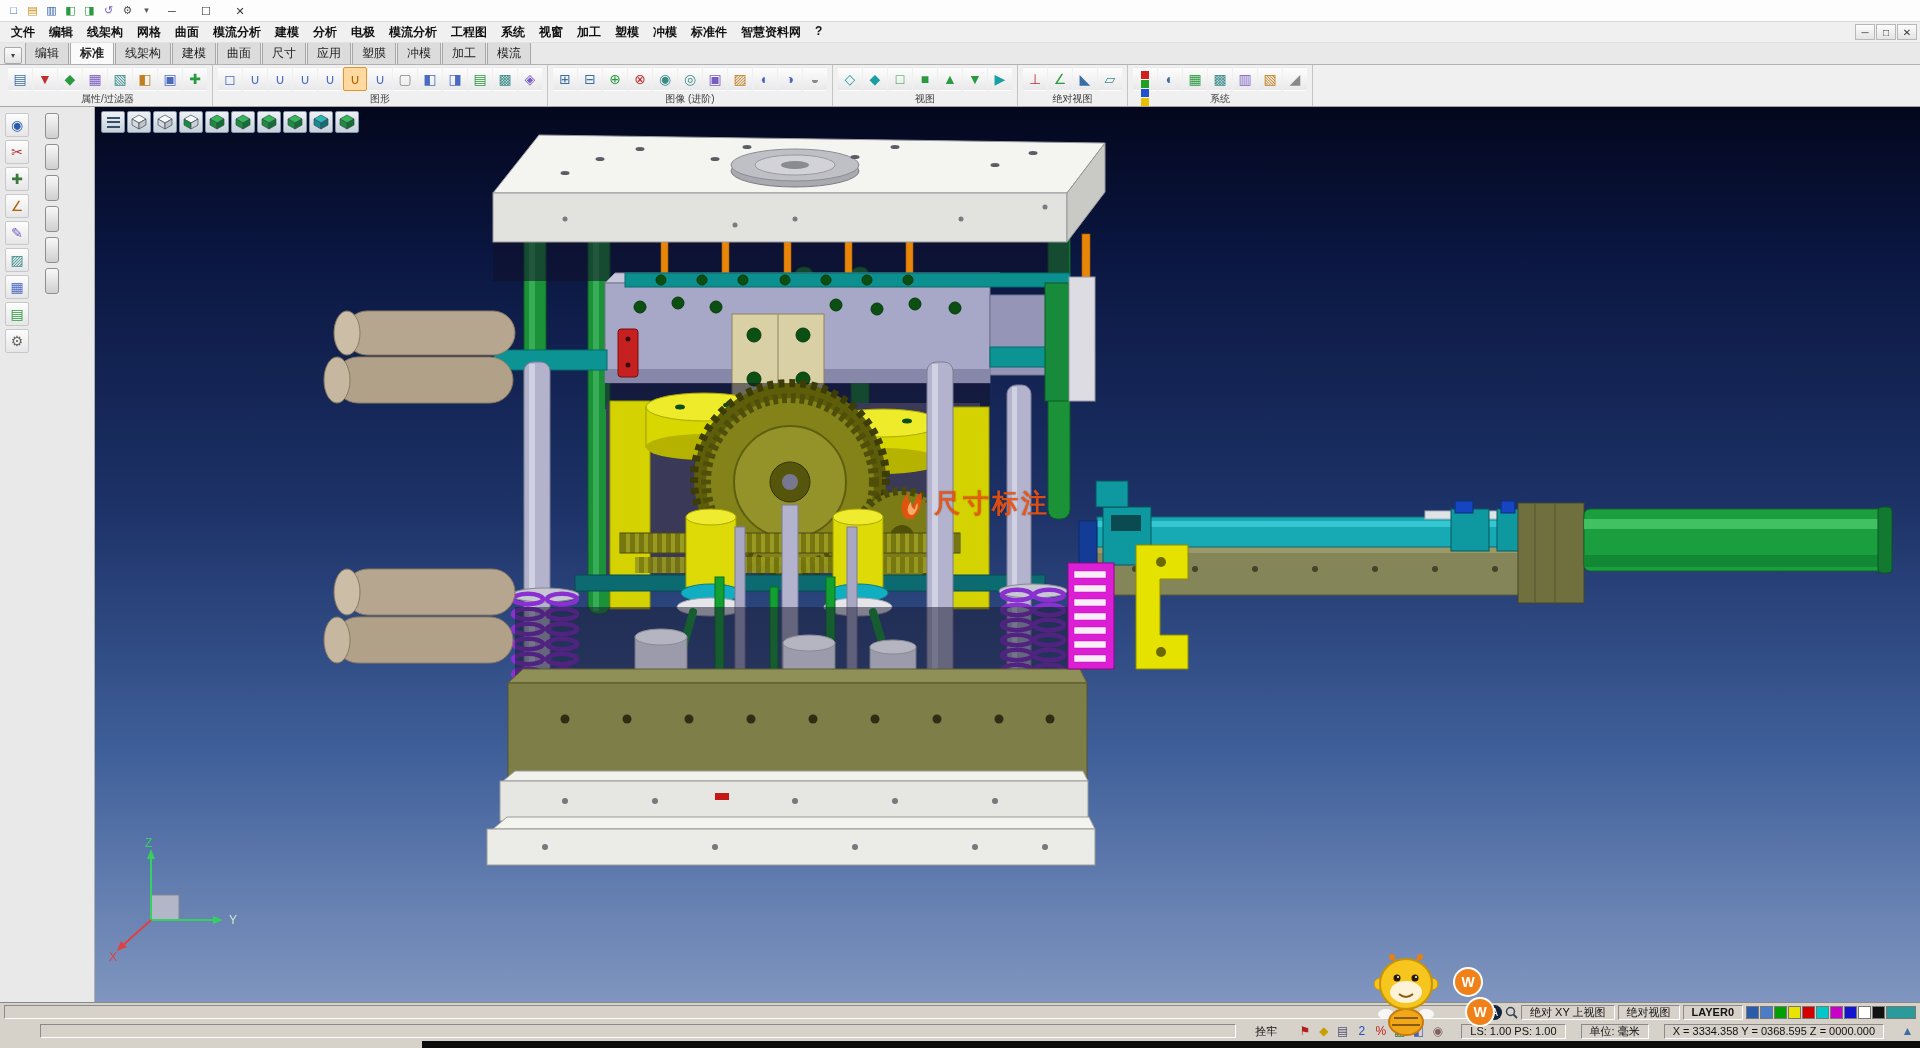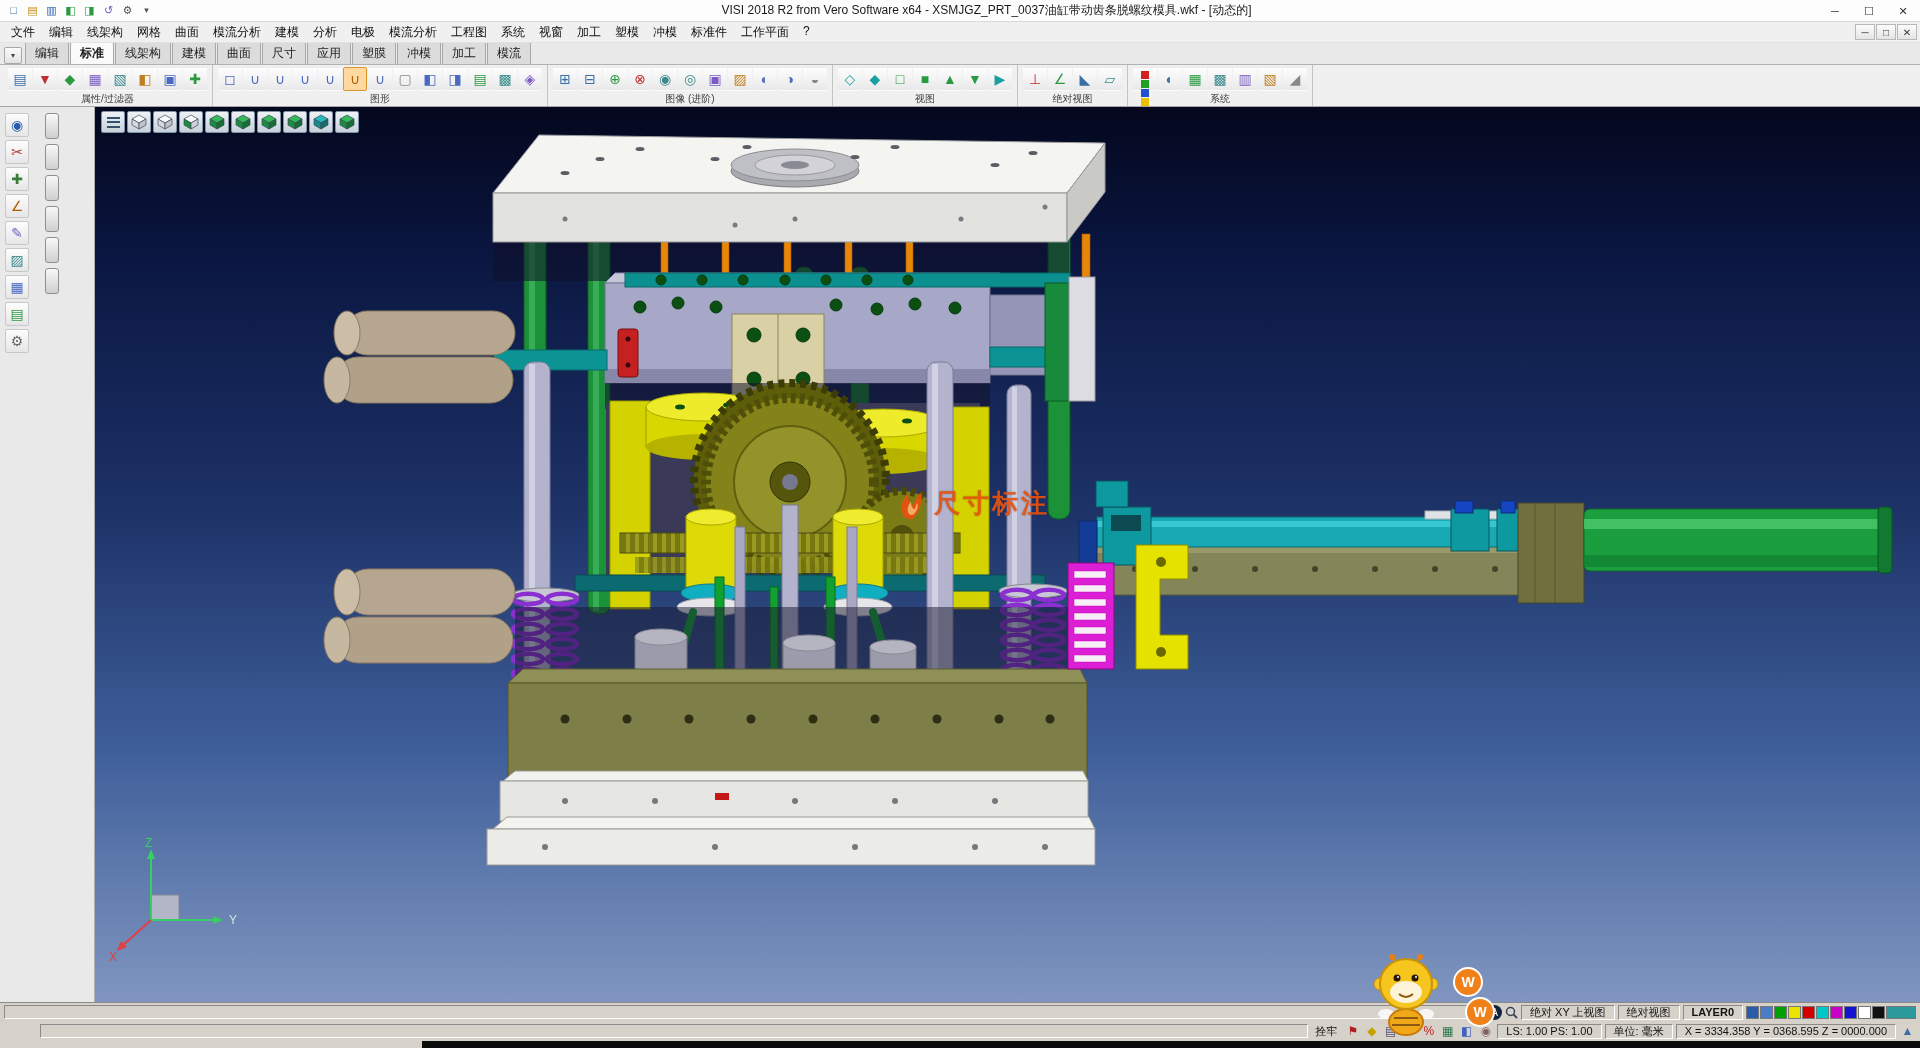--- a/index.html
+++ b/index.html
@@ -13,21 +13,21 @@
   .qat { display:flex; align-items:center; gap:2px; padding-left:5px; }
   .qi { width:17px; height:15px; font-size:11px; line-height:15px; text-align:center; cursor:default; }
   .qdd { font-size:9px; color:#555; }
   .win-title { flex:1; text-align:center; font-size:12px; color:#1a1a1a; white-space:nowrap;
     overflow:hidden; text-overflow:ellipsis; }
   .win-controls { display:flex; height:22px; }
   .win-controls span { width:34px; text-align:center; font-size:11px; line-height:22px; color:#333; }
 
   
   .menubar { height:21px; background:#f0f0f0; display:flex; align-items:center;
-    padding-left:4px; position:relative; border-bottom:1px solid #e2e2e2; }
+    padding-left:4px; position:relative; border-bottom:1px solid #e2e2e2;font-weight:bold; }
   .menu-item { font-size:12px; color:#111; padding:2px 7px; }
   .mdi-controls { position:absolute; right:3px; top:2px; display:flex; gap:1px; }
   .mdi-controls span { width:20px; height:16px; font-size:10px; line-height:15px; text-align:center;
     border:1px solid #b8b8b8; background:linear-gradient(#fcfcfc,#e4e4e4); color:#333; }
 
   
   .tabbar { height:22px; background:#e9e9e9; border-bottom:1px solid #b2b2b2;
     display:flex; align-items:flex-end; padding-left:4px; }
   .tab-dd { width:18px; height:17px; border:1px solid #a8a8a8; background:linear-gradient(#fbfbfb,#e2e2e2);
     font-size:8px; line-height:16px; text-align:center; color:#444; margin:0 3px 0 0; border-radius:2px; }
@@ -74,21 +74,21 @@
   .watermark { position:absolute; left:800px; top:378px; z-index:4; display:flex;
     align-items:center; gap:7px; opacity:.92; }
   .watermark .wm-text { color:#e8510e; font-size:26px; font-weight:bold; letter-spacing:3px;
     text-shadow:0 0 2px rgba(0,0,0,.35); }
 
   .triad { position:absolute; left:6px; top:728px; z-index:4; }
 
   
   .status1 { height:19px; background:#d6d2ca; border-top:1px solid #8a8a8a;
     display:flex; align-items:center; gap:3px; padding:0 4px; font-size:11px; color:#111; }
-  .status2 { height:20px; background:#d6d2ca; display:flex; align-items:center; gap:3px;
+  .status2 { height:20px; background:#d6d2ca; display:flex; align-items:center; gap:15px;
     padding:0 4px; font-size:11px; color:#111;margin-left:36px; }
   .s-fill { flex:1; align-self:center; height:14px;
     border:1px solid; border-color:#8a8a8a #ffffff #ffffff #8a8a8a; }
   .seg { height:15px; display:flex; align-items:center; padding:0 8px; white-space:nowrap;
     border:1px solid; border-color:#8a8a8a #ffffff #ffffff #8a8a8a; }
   .seg.bold { font-weight:bold; }
   .s-badge { width:15px; height:15px; border-radius:50%; background:#12233a; color:#fff;
     font-size:10px; display:flex; align-items:center; justify-content:center; flex:0 0 15px; }
   .pal-wrap { display:flex; gap:1px; align-items:center; }
   .pal-cell { width:13px; height:13px; border:1px solid #777; display:block; }
@@ -112,21 +112,20 @@
     <div class="qat">
         <span class="qi" style="color: rgb(58, 110, 165);">□</span>
         <span class="qi" style="color: rgb(200, 146, 30);">▤</span>
         <span class="qi" style="color: rgb(42, 92, 170);">▥</span>
         <span class="qi" style="color: rgb(42, 154, 64);">◧</span>
         <span class="qi" style="color: rgb(42, 154, 64);">◨</span>
         <span class="qi" style="color: rgb(122, 92, 192);">↺</span>
         <span class="qi" style="color: rgb(85, 85, 85);">⚙</span>
         <span class="qi qdd">▾</span>
       </div>
-    <div class="win-title">VISI 2018 R2 from Vero Software x64 - XSMJGZ_PRT_0037油缸带动齿条脱螺纹模具.wkf - [动态的]</div>
     <div class="win-controls">
       <span>─</span>
       <span>☐</span>
       <span>✕</span>
     </div>
   </div>
 
   <div class="menubar">
     <div style="display:flex">
         <span class="menu-item">文件</span>
@@ -139,21 +138,21 @@
         <span class="menu-item">分析</span>
         <span class="menu-item">电极</span>
         <span class="menu-item">模流分析</span>
         <span class="menu-item">工程图</span>
         <span class="menu-item">系统</span>
         <span class="menu-item">视窗</span>
         <span class="menu-item">加工</span>
         <span class="menu-item">塑模</span>
         <span class="menu-item">冲模</span>
         <span class="menu-item">标准件</span>
-        <span class="menu-item">工作平面</span>
+        <span class="menu-item">智慧资料网</span>
         <span class="menu-item">?</span>
       </div>
     <div class="mdi-controls">
       <span>─</span>
       <span>□</span>
       <span>✕</span>
     </div>
   </div>
 
   <div class="tabbar">

